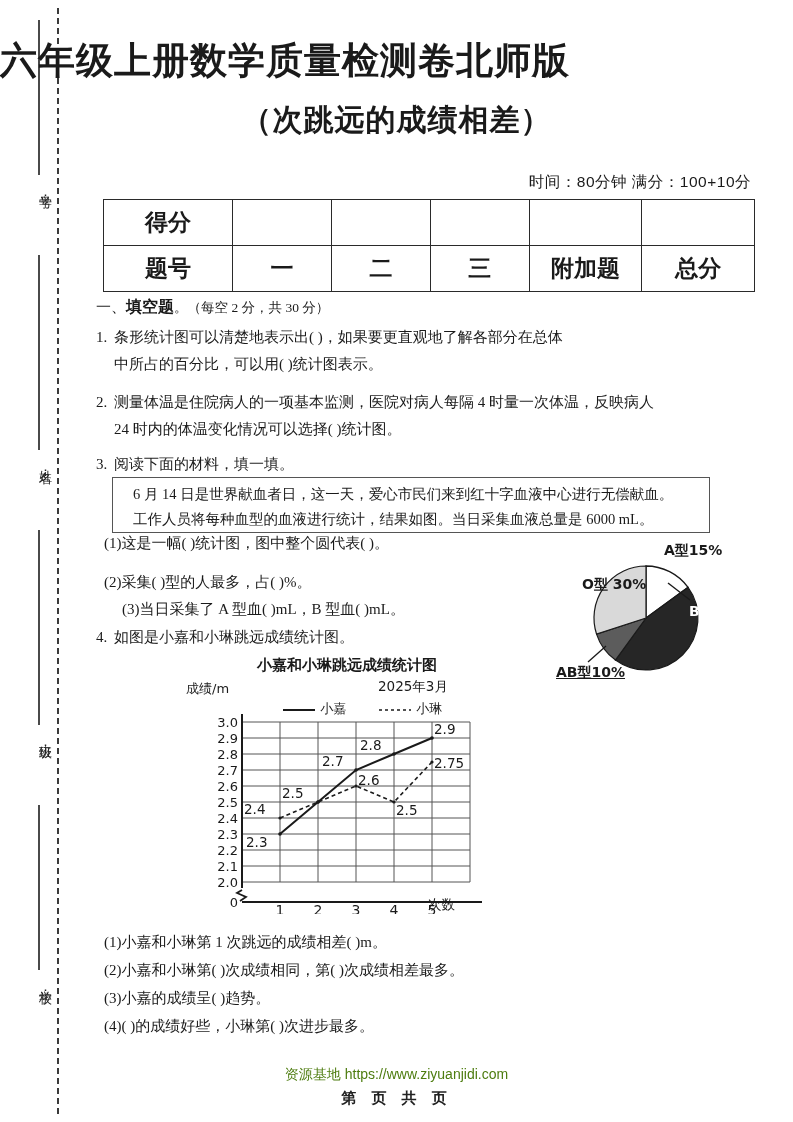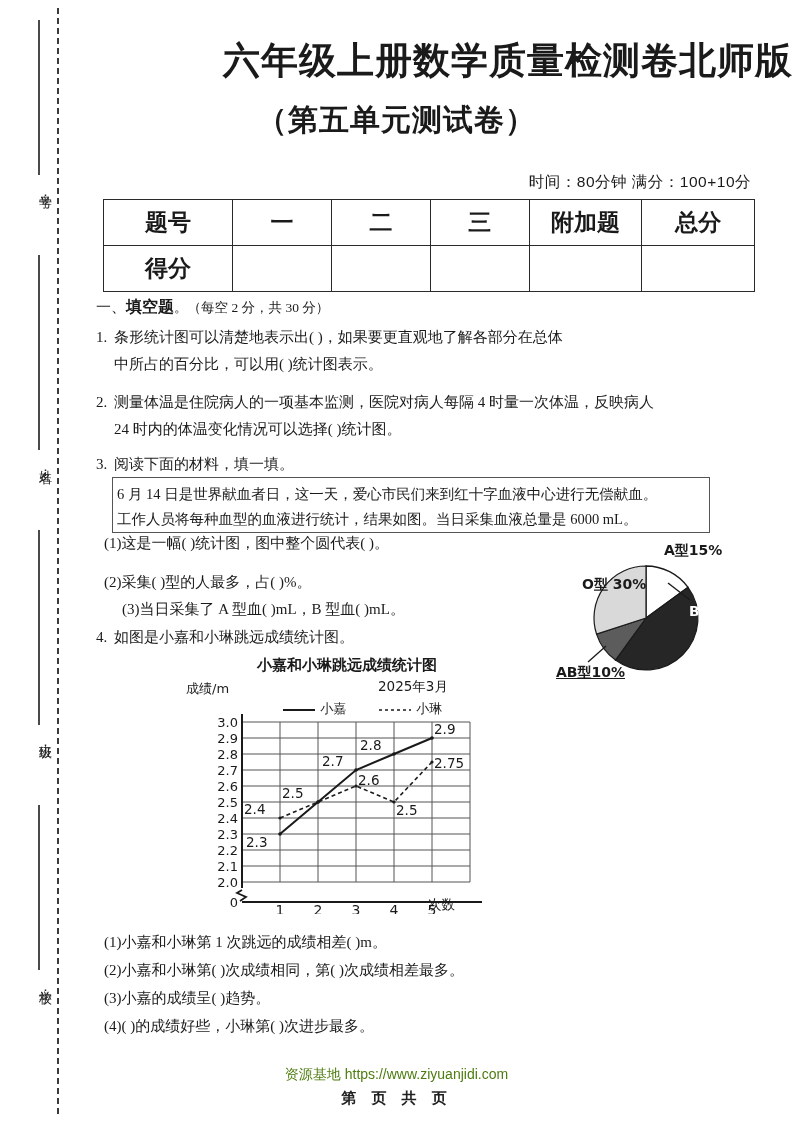--- a/index.html
+++ b/index.html
@@ -16,21 +16,21 @@
   
   .dash-line{position:absolute;left:57px;top:8px;width:0;height:1106px;
     border-left:2px dashed #3a3a3a;}
   .mark-line{position:absolute;left:38px;width:0;border-left:2px solid #4a4a4a;}
   .vlabel{position:absolute;left:22px;width:32px;text-align:center;
     font-size:13px;letter-spacing:1px;color:#222;
     font-family:"Liberation Sans","DejaVu Sans",sans-serif;
     writing-mode:vertical-rl;text-orientation:upright;white-space:nowrap;}
 
   
-  .title1{position:absolute;left:0;right:0;top:36px;text-align:right;
+  .title1{position:absolute;left:0;right:0;top:36px;text-align:left;
     font-size:37px;font-weight:bold;letter-spacing:1px;
     font-family:"DejaVu Sans","Liberation Sans",sans-serif;}
   .title2{position:absolute;left:0;right:0;top:100px;text-align:center;
     font-size:30px;font-weight:bold;letter-spacing:1px;
     font-family:"DejaVu Sans","Liberation Sans",sans-serif;}
   .meta{position:absolute;right:42px;top:172px;font-size:15.5px;
     font-family:"Liberation Sans","DejaVu Sans",sans-serif;letter-spacing:.5px;}
 
   
   .score-table{position:absolute;left:103px;top:199px;width:652px;
@@ -45,21 +45,21 @@
   
   .sec-head{position:absolute;left:96px;font-size:15px;}
   .sec-head b{font-size:16px;font-weight:bold;
     font-family:"DejaVu Sans","Liberation Sans",sans-serif;}
   .sec-head .small{font-size:13.5px;}
 
   .q{position:absolute;font-size:15px;line-height:25px;white-space:nowrap;}
 
   
   .matbox{position:absolute;left:112px;top:477px;width:598px;height:56px;
-    border:1.2px solid #555;box-sizing:border-box;padding:4px 8px 0 4px;}
+    border:1.2px solid #555;box-sizing:border-box;padding:4px 8px 0 20px;}
   .matbox div{font-size:14.5px;line-height:25px;white-space:nowrap;
     font-family:"Liberation Serif","DejaVu Serif",serif;}
 
   
   .pie-wrap{position:absolute;left:556px;top:536px;width:226px;height:160px;}
   .pie-lbl{position:absolute;font-size:14px;font-weight:bold;
     font-family:"DejaVu Sans","Liberation Sans",sans-serif;white-space:nowrap;}
 
   
   .lc{position:absolute;left:182px;top:656px;width:330px;height:265px;}
@@ -93,40 +93,40 @@
   <div class="mark-line" style="top:20px;height:155px;"></div>
   <div class="vlabel" style="top:185px;">学号：</div>
   <div class="mark-line" style="top:255px;height:195px;"></div>
   <div class="vlabel" style="top:460px;">姓名：</div>
   <div class="mark-line" style="top:530px;height:195px;"></div>
   <div class="vlabel" style="top:735px;">班级：</div>
   <div class="mark-line" style="top:805px;height:165px;"></div>
   <div class="vlabel" style="top:980px;">学校：</div>
 
   <div class="title1">六年级上册数学质量检测卷北师版</div>
-  <div class="title2">（第五单元测试卷）</div>
+  <div class="title2">（次跳远的成绩相差）</div>
   <div class="meta">时间：80分钟  满分：100+10分</div>
 
   <table class="score-table">
     <tbody>
         <tr>
+      <td class="lbl">得分</td>
+      <td class="c"></td>
+      <td class="c"></td>
+      <td class="c"></td>
+      <td class="w"></td>
+      <td class="w"></td>
+    </tr>
+    <tr>
       <td class="lbl">题号</td>
       <td class="c">一</td>
       <td class="c">二</td>
       <td class="c">三</td>
       <td class="w">附加题</td>
       <td class="w">总分</td>
-    </tr>
-    <tr>
-      <td class="lbl">得分</td>
-      <td class="c"></td>
-      <td class="c"></td>
-      <td class="c"></td>
-      <td class="w"></td>
-      <td class="w"></td>
     </tr>
   </tbody>
     </table>
 
   <div class="sec-head" style="top:297px;">
     <span>一、</span><b>填空题</b><span class="small">。（每空 2 分，共 30 分）</span>
   </div>
 
   <div class="q" style="left:96px;top:325px;">1.</div>
   <div class="q" style="left:114px;top:325px;">条形统计图可以清楚地表示出(                 )，如果要更直观地了解各部分在总体</div>

